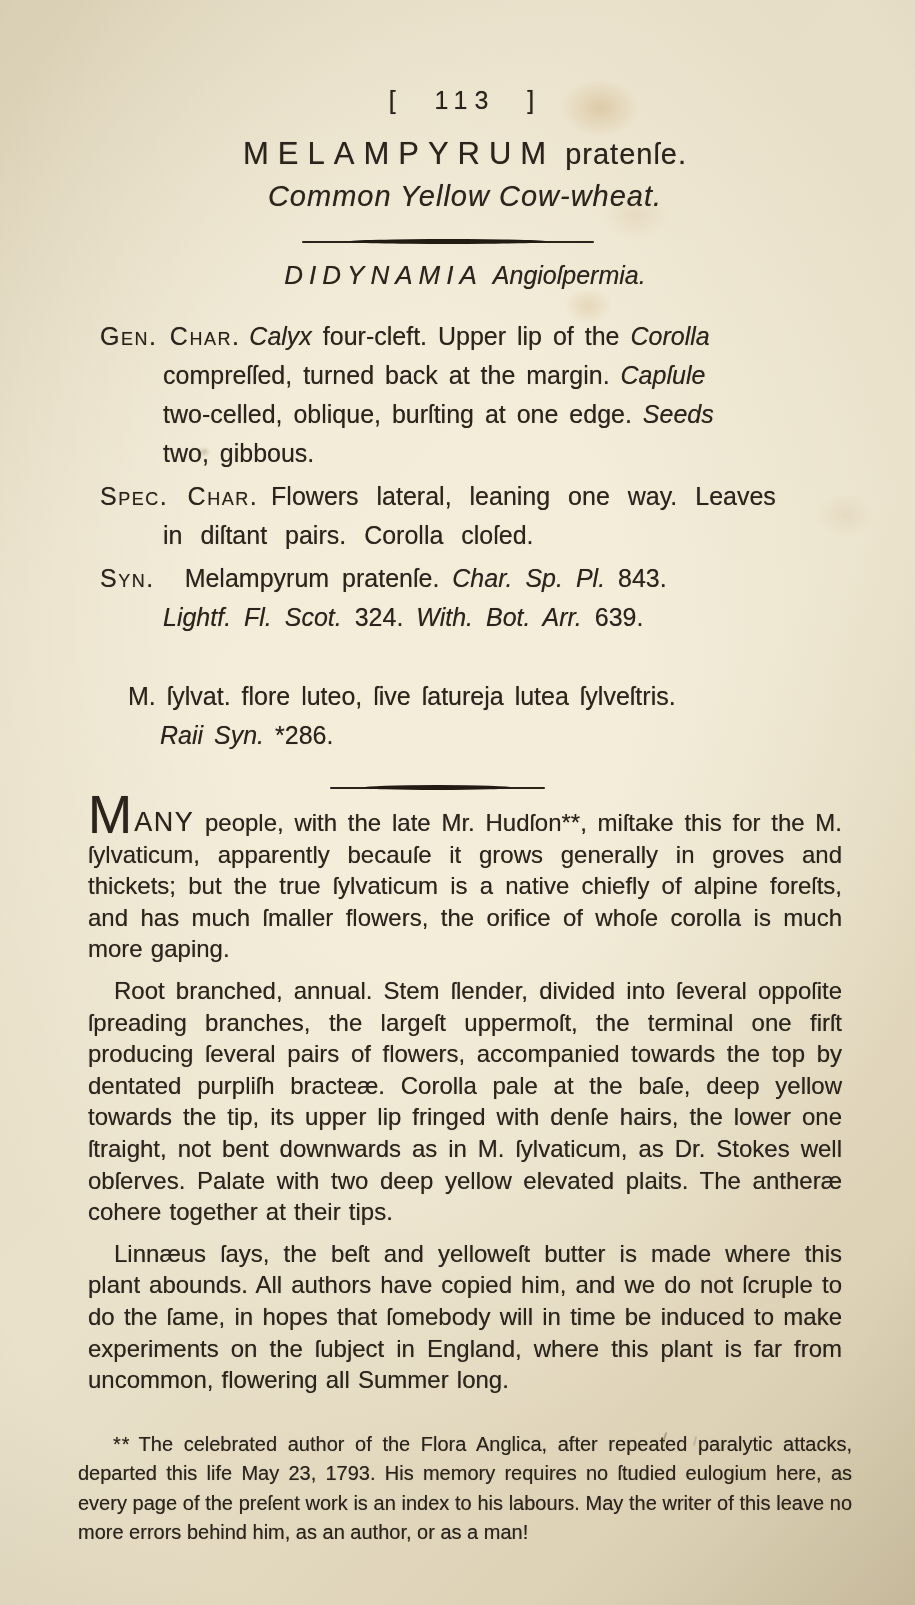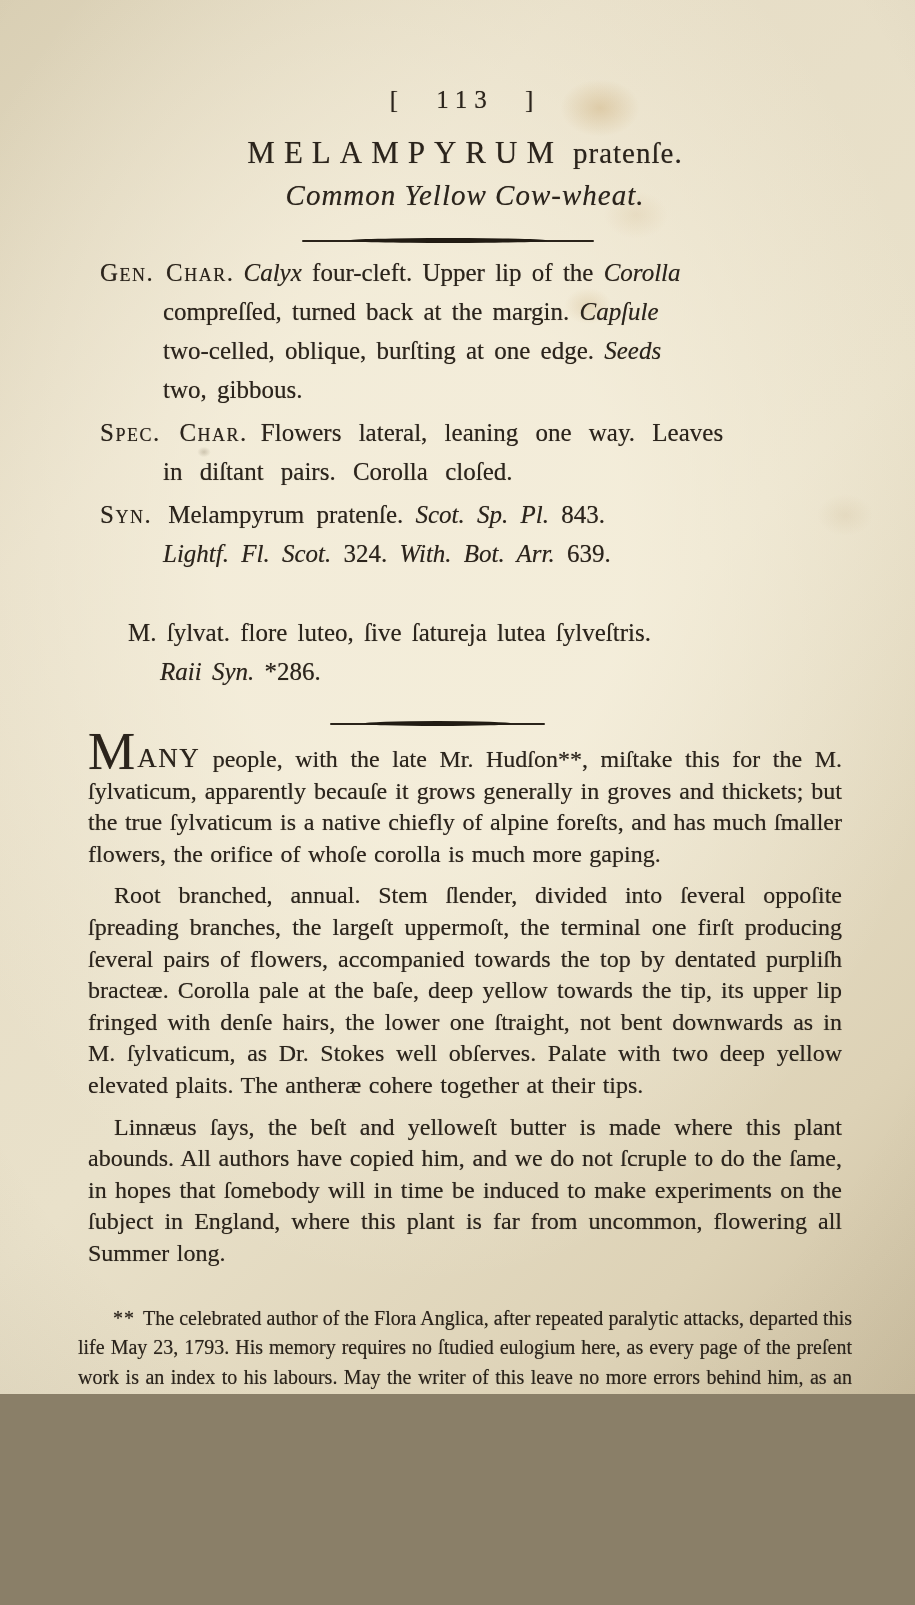--- a/index.html
+++ b/index.html
@@ -1,20 +1,20 @@
 <!DOCTYPE html>
 <html><head>
 <meta charset="utf-8">
 <style>
   html,body{margin:0;padding:0;background:#8a7f68;}
   .page{
     position:relative;
-    width:915px;height:1394px;
+    width:915px;height:1605px;
     overflow:hidden;
-    font-family:Liberation Serif, serif;
+    font-family:Liberation Sans, sans-serif;
     color:#2b241c;
     background:
       radial-gradient(55px 40px at 600px 108px, rgba(190,150,85,.32), rgba(190,150,85,0) 72%),
       radial-gradient(34px 26px at 588px 306px, rgba(188,148,84,.22), rgba(188,148,84,0) 70%),
       radial-gradient(46px 34px at 636px 215px, rgba(188,150,90,.14), rgba(188,150,90,0) 70%),
       radial-gradient(40px 30px at 845px 515px, rgba(175,145,95,.12), rgba(175,145,95,0) 70%),
       radial-gradient(9px 7px at 204px 452px, rgba(110,95,70,.28), rgba(110,95,70,0) 75%),
       radial-gradient(ellipse 115% 110% at 48% 42%, rgba(0,0,0,0) 55%, rgba(96,82,56,.14) 85%, rgba(96,82,56,.30) 100%),
       radial-gradient(ellipse 90% 80% at 46% 40%, rgba(247,241,223,.75) 25%, rgba(247,241,223,0) 65%),
       linear-gradient(135deg,#d9cfb4 0%, #e6ddc6 25%, #e9e1ca 55%, #ddd2b6 85%, #cdc0a2 100%);
@@ -33,25 +33,25 @@
   .rule::after{content:"";position:absolute;left:16%;right:16%;top:0;height:5px;background:#211b13;border-radius:50%;}
   .rule1{width:292px;margin:26px 0 0 224px;}
   .rule2{width:215px;margin:30px 0 0 252px;}
 
   .classline{margin-top:15px;text-align:center;font-style:italic;}
   .order{font-size:26px;letter-spacing:6px;}
   .suborder{font-size:25px;margin-left:10px;}
 
   .entry{margin:4px 0 0 0;font-size:25px;line-height:39px;padding-left:85px;text-indent:-63px;}
   .entry .label{font-variant:small-caps;letter-spacing:1.5px;margin-right:9px;}
-  .e-gen{margin-top:9px;word-spacing:4px;}
+  .e-gen{margin-top:26px;word-spacing:4px;}
   .e-spec{word-spacing:11px;}
   .e-spec .label{margin-right:13px;margin-top:12px;}
   .e-syn{word-spacing:6px;}
-  .e-syn .label{margin-right:16px;}
+  .e-syn .label{margin-right:30px;}
   .sub{padding-left:82px;text-indent:-32px;margin-top:2px;}
   .sub1{word-spacing:13px;}
   .sub2{word-spacing:4px;margin-top:40px;}
   .run-i{font-style:italic;}
 
   .body{margin:10px;font-size:24px;line-height:31.6px;text-align:justify;word-spacing:1.5px;}
   .p1{margin-top:16px;}
   .indent{text-indent:26px;}
   .dropcap{font-size:53px;line-height:0;letter-spacing:2px;vertical-align:-2px;}
   .anycaps{font-size:27px;letter-spacing:1.5px;}
@@ -70,26 +70,27 @@
   <div class="content ink">
 
     <div class="pageno">[ 113 ]</div>
 
     <h1 class="title"><span class="genus">MELAMPYRUM</span><span class="species">pratenſe.</span></h1>
 
     <div class="common">Common Yellow Cow-wheat.</div>
 
     <div class="rule rule1"></div>
 
+    <div class="classline"><span class="order">DIDYNAMIA</span><span class="suborder">Angioſpermia.</span></div>
 
     <p class="entry e-gen"><span class="label">Gen. Char.</span><span><span class="run-i">Calyx</span><span> four-cleft.  Upper lip of the </span><span class="run-i">Corolla</span><br><span>compreſſed, turned back at the margin.  </span><span class="run-i">Capſule</span><br><span>two-celled, oblique, burſting at one edge.  </span><span class="run-i">Seeds</span><br><span>two, gibbous.</span></span></p>
 
     <p class="entry e-spec"><span class="label">Spec. Char.</span><span><span>Flowers lateral, leaning one way.  Leaves</span><br><span>in diſtant pairs.   Corolla cloſed.</span></span></p>
 
-    <p class="entry e-syn"><span class="label">Syn.</span><span><span>Melampyrum pratenſe.  </span><span class="run-i">Scot. Sp. Pl.</span><span> 843.</span><br><span class="run-i">Lightf. Fl. Scot.</span><span> 324.   </span><span class="run-i">With. Bot. Arr.</span><span> 639.</span></span></p>
+    <p class="entry e-syn"><span class="label">Syn.</span><span><span>Melampyrum pratenſe.  </span><span class="run-i">Char. Sp. Pl.</span><span> 843.</span><br><span class="run-i">Lightf. Fl. Scot.</span><span> 324.   </span><span class="run-i">With. Bot. Arr.</span><span> 639.</span></span></p>
 
 
     <p class="entry sub sub2"><span><span>M. ſylvat.  flore luteo, ſive ſatureja lutea ſylveſtris.</span><br><span class="run-i">Raii Syn.</span><span> *286.</span></span></p>
 
     <div class="rule rule2"></div>
 
     <p class="body p1"><span class="dropcap">M</span><span class="anycaps">ANY</span><span> people, with the late Mr. Hudſon**, miſtake this for the M. ſylvaticum, apparently becauſe it grows generally in groves and thickets; but the true ſylvaticum is a native chiefly of alpine foreſts, and has much ſmaller flowers, the orifice of whoſe corolla is much more gaping.</span></p>
 
     <p class="body indent">Root branched, annual.  Stem ſlender, divided into ſeveral oppoſite ſpreading branches, the largeſt uppermoſt, the terminal one firſt producing ſeveral pairs of flowers, accompanied towards the top by dentated purpliſh bracteæ.  Corolla pale at the baſe, deep yellow towards the tip, its upper lip fringed with denſe hairs, the lower one ſtraight, not bent downwards as in M. ſylvaticum, as Dr. Stokes well obſerves.  Palate with two deep yellow elevated plaits.  The antheræ cohere together at their tips.</p>
 

